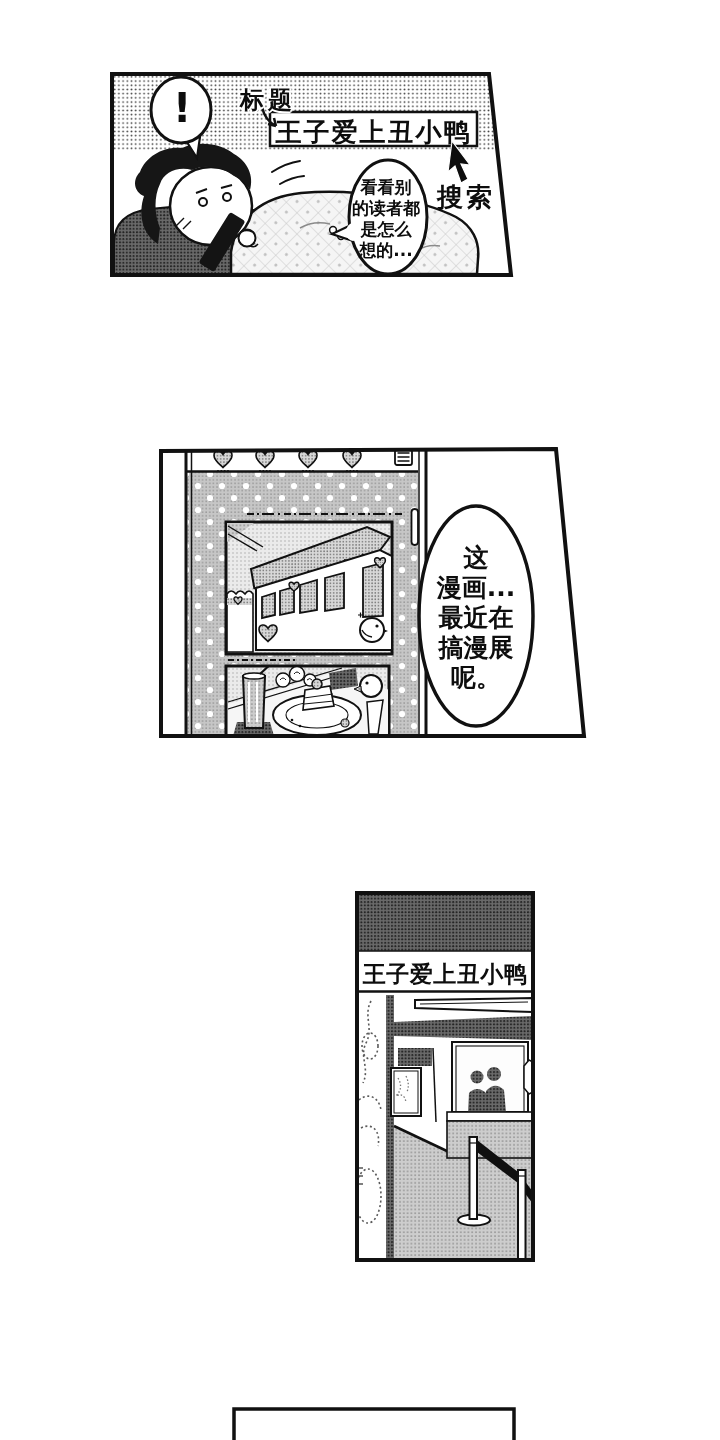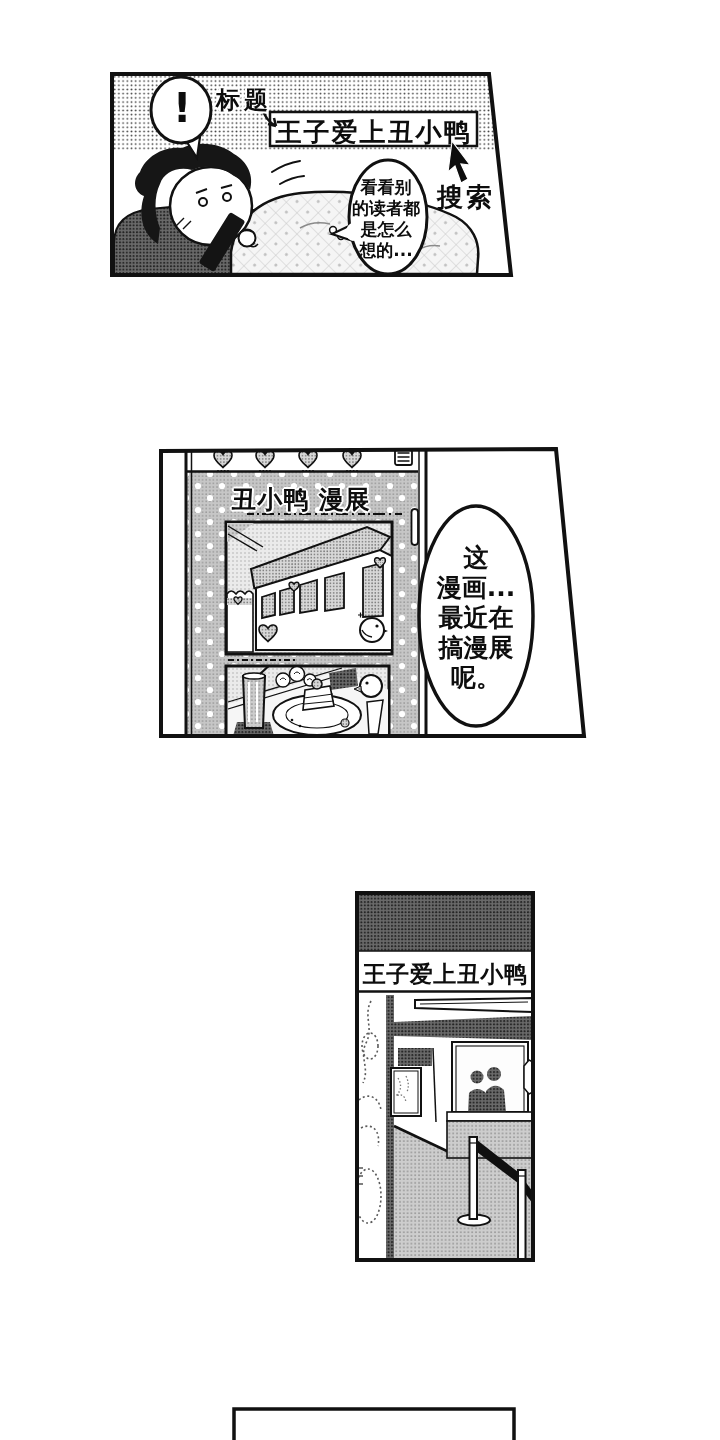--- a/index.html
+++ b/index.html
@@ -3,21 +3,21 @@
 <meta charset="utf-8">
 <style>
   html,body{margin:0;padding:0;background:#fff;}
   .page{position:relative;width:720px;height:1440px;background:#ffffff;overflow:hidden;
         font-family:"DejaVu Sans",sans-serif;}
   .art{position:absolute;left:0;top:0;}
   .ov{position:absolute;color:#0d0d0d;text-align:center;white-space:nowrap;}
   .halo{text-shadow:-2px 0 0 #fff,2px 0 0 #fff,0 -2px 0 #fff,0 2px 0 #fff,
         -1px -1px 0 #fff,1px 1px 0 #fff,-1px 1px 0 #fff,1px -1px 0 #fff;}
   #excl{left:167px;top:85px;width:30px;font-size:40px;font-weight:700;}
-  #titleLabel{left:211px;top:84px;width:66px;font-size:24px;letter-spacing:4px;font-weight:700;}
+  #titleLabel{left:235px;top:84px;width:66px;font-size:24px;letter-spacing:4px;font-weight:700;}
   #searchText{left:271px;top:115px;width:205px;font-size:26px;letter-spacing:2px;font-weight:700;}
   #searchLabel{left:434px;top:180px;width:64px;font-size:26px;letter-spacing:3px;font-weight:700;}
   #bubble1{left:346px;top:177px;width:80px;font-size:17px;line-height:21px;font-weight:700;}
   #screenTitle{left:225px;top:483px;width:152px;font-size:25px;letter-spacing:1px;font-weight:700;}
   #bubble2{left:420px;top:543px;width:112px;font-size:25px;line-height:30px;font-weight:700;}
   #banner3{left:358px;top:959px;width:174px;font-size:23px;font-weight:700;letter-spacing:0.5px;}
   .line{display:block;}
 </style>
 </head>
 <body>
@@ -339,21 +339,20 @@
 <div class="ov" id="searchText">王子爱上丑小鸭</div>
 <div class="ov" id="searchLabel">搜索</div>
 
 <div class="ov" id="bubble1">
   <span class="line">看看别</span>
   <span class="line">的读者都</span>
   <span class="line">是怎么</span>
   <span class="line">想的...</span>
 </div>
 
-<div class="ov halo" id="screenTitle">丑小鸭 漫展</div>
 
 <div class="ov" id="bubble2">
   <span class="line">这</span>
   <span class="line">漫画...</span>
   <span class="line">最近在</span>
   <span class="line">搞漫展</span>
   <span class="line">呢。</span>
 </div>
 
 <div class="ov" id="banner3">王子爱上丑小鸭</div>

